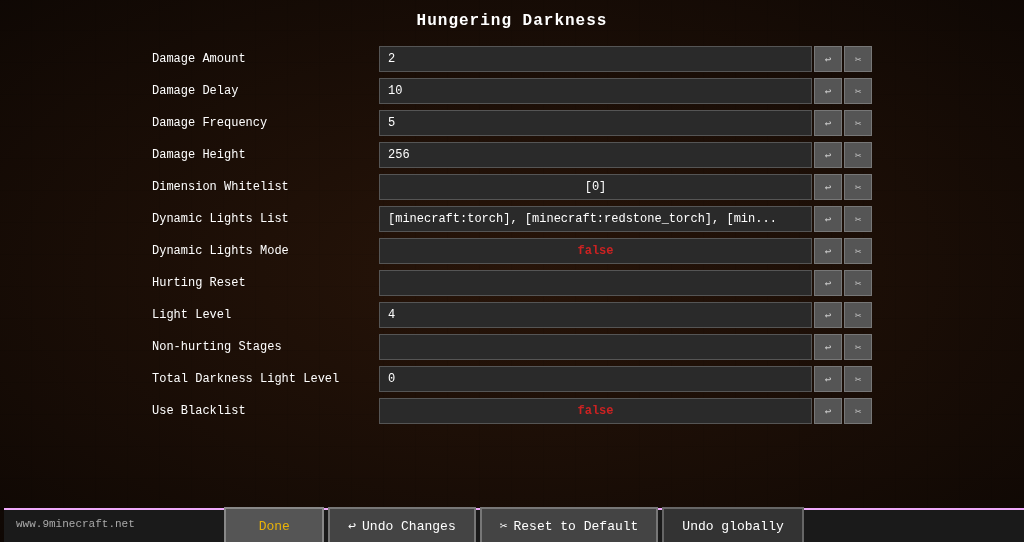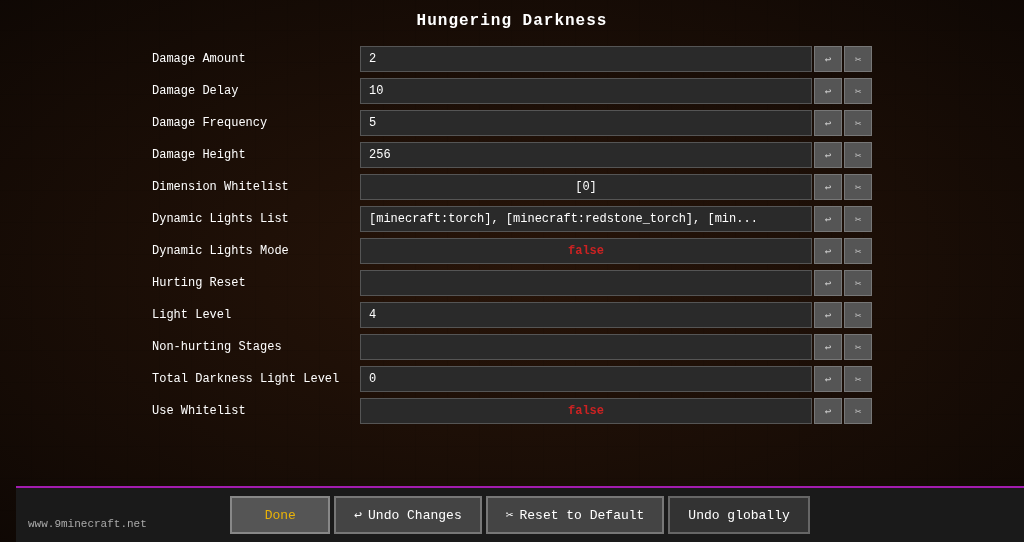--- a/index.html
+++ b/index.html
@@ -65,21 +65,21 @@
       gap: 2px;
     }
 
     .setting-row {
       display: flex;
       align-items: center;
       height: 30px;
     }
 
     .setting-label {
-      width: 208px;
+      width: 227px;
       color: #ffffff;
       font-size: 12px;
       font-family: 'Courier New', monospace;
       flex-shrink: 0;
     }
 
     .setting-control {
       flex: 1;
       height: 26px;
       background-color: #2a2a2a;
@@ -119,25 +119,25 @@
     }
 
     .btn-icon {
       color: #ccc;
       font-size: 11px;
     }
 
     .bottom-bar {
       position: absolute;
       bottom: 0;
-      left: 16px;
+      left: 4px;
       right: 0;
-      height: 56px;
+      height: 34px;
       background-color: #1a1a1a;
-      border-top: 2px solid #a21caf;
+      border-top: 2px solid #f0abfc;
       display: flex;
       align-items: center;
       justify-content: center;
       gap: 4px;
     }
 
     .watermark {
       position: absolute;
       bottom: 12px;
       left: 12px;
@@ -318,21 +318,21 @@
           <span class="setting-control-text">0</span>
         </div>
         <div class="btn-reset">
           <span class="btn-icon">↩</span>
         </div>
         <div class="btn-default">
           <span class="btn-icon">✂</span>
         </div>
       </div>
       <div class="setting-row">
-        <div class="setting-label">Use Whitelist</div>
+        <div class="setting-label">Use Blacklist</div>
         <div class="setting-control centered">
           <span class="setting-control-text false-val">false</span>
         </div>
         <div class="btn-reset">
           <span class="btn-icon">↩</span>
         </div>
         <div class="btn-default">
           <span class="btn-icon">✂</span>
         </div>
       </div>

